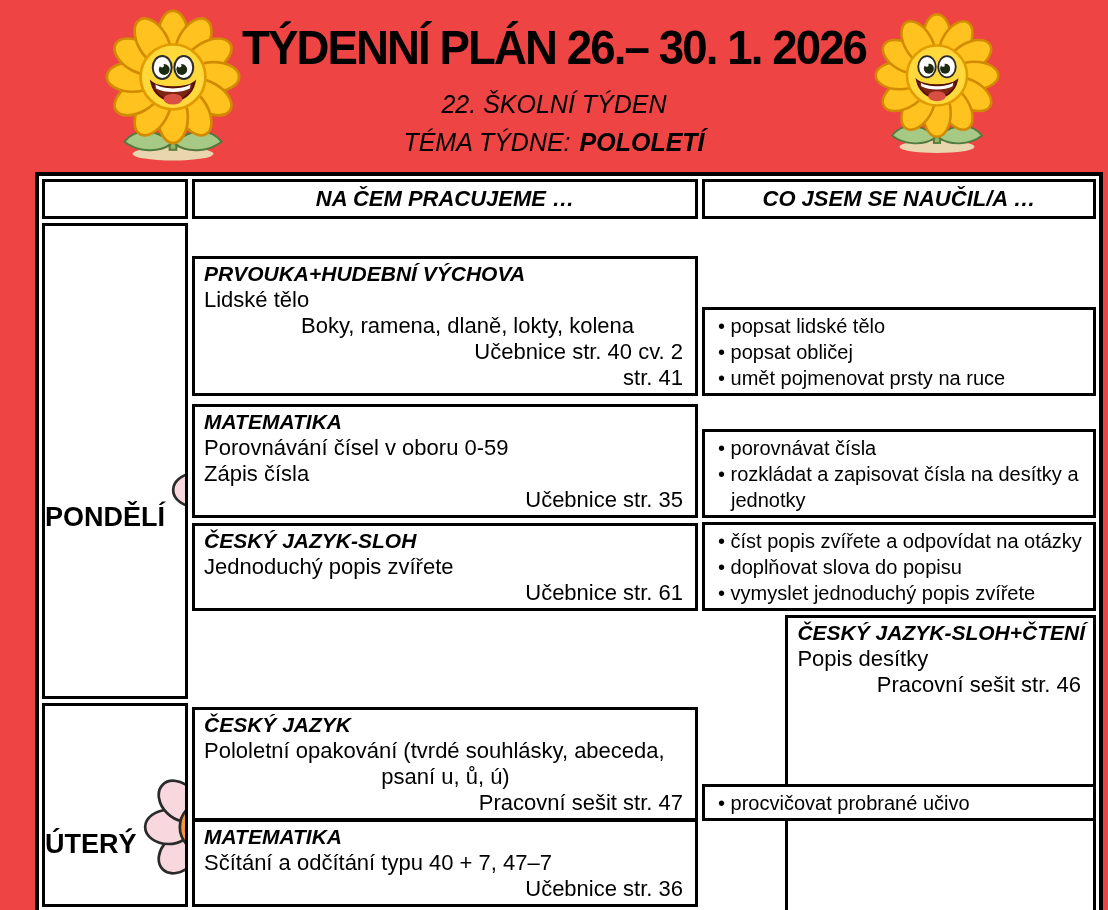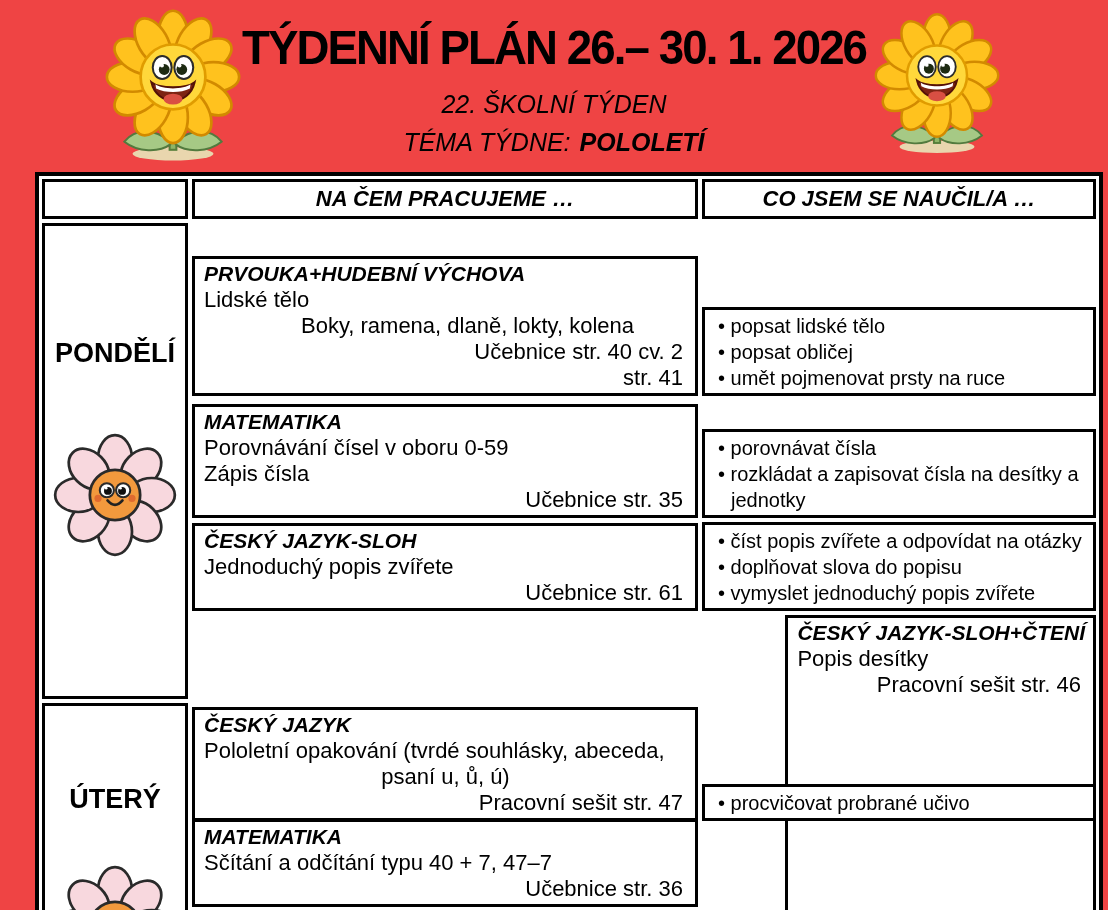--- a/index.html
+++ b/index.html
@@ -22,21 +22,21 @@
   .tbl{position:absolute;left:35px;top:172px;width:1068px;box-sizing:border-box;
        border:4px solid #000;padding:1px;background:#fff;}
   .cell{border:3px solid #000;margin:2px;box-sizing:border-box;background:#fff;overflow:hidden;}
   .hrow{display:flex;height:44px;}
   .h-day{flex:0 0 146px;}
   .h-work{flex:0 0 506px;display:flex;align-items:center;justify-content:center;
           font-weight:bold;font-style:italic;font-size:22px;}
   .h-learn{flex:1;display:flex;align-items:center;justify-content:center;
           font-weight:bold;font-style:italic;font-size:22px;}
   .group{display:flex;}
-  .day-cell{flex:0 0 146px;display:flex;flex-direction:column;align-items:center;}
+  .day-cell{flex:0 0 146px;display:flex;flex-direction:row;align-items:center;}
   .rows{flex:1;display:flex;flex-direction:column;}
   .g-row{display:flex;align-items:flex-end;}
   .work-cell{flex:0 0 506px;padding:2px 8px 2px 9px;}
   .learned-cell{flex:1;padding:3px 2px 2px 7px;}
   .subject{font-weight:bold;font-style:italic;font-size:21px;line-height:26px;}
   .wline{font-size:22px;line-height:26px;}
   .wline.indent{padding-left:97px;}
   .wline.right{text-align:right;padding-right:4px;}
   .wline.center{text-align:center;}
   .bullet{font-size:20px;line-height:26px;padding-left:19px;text-indent:-13px;}

